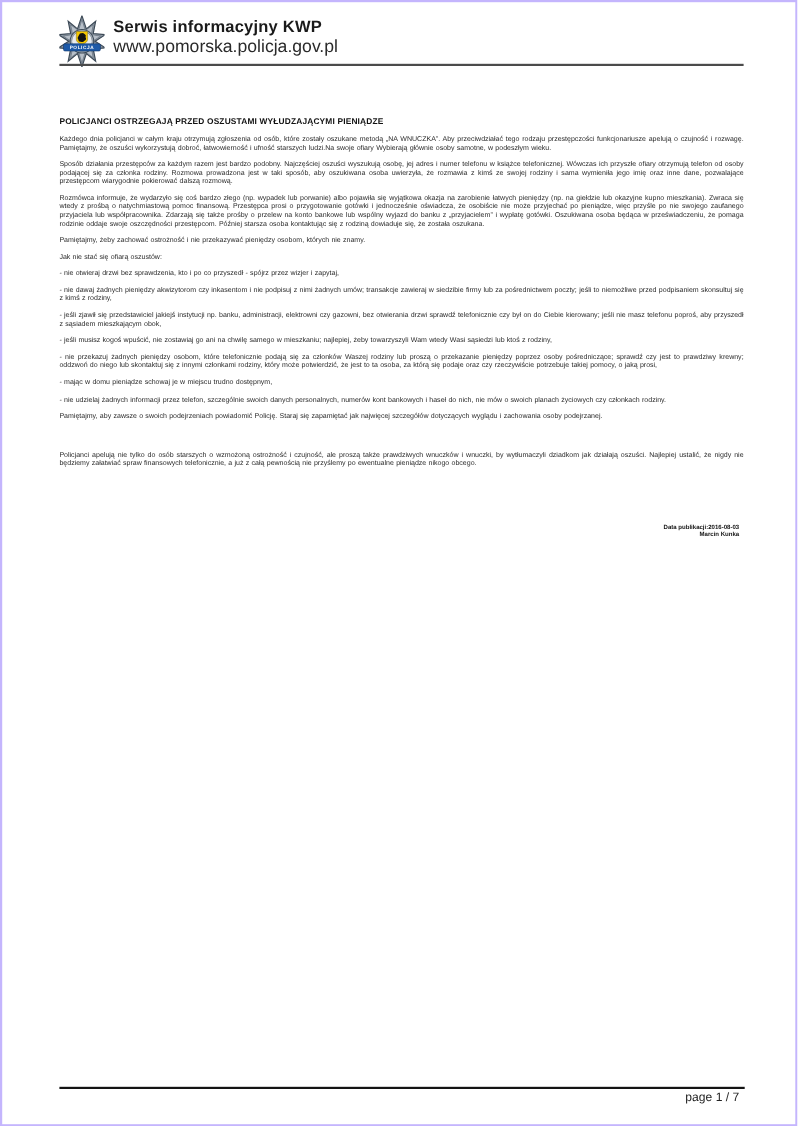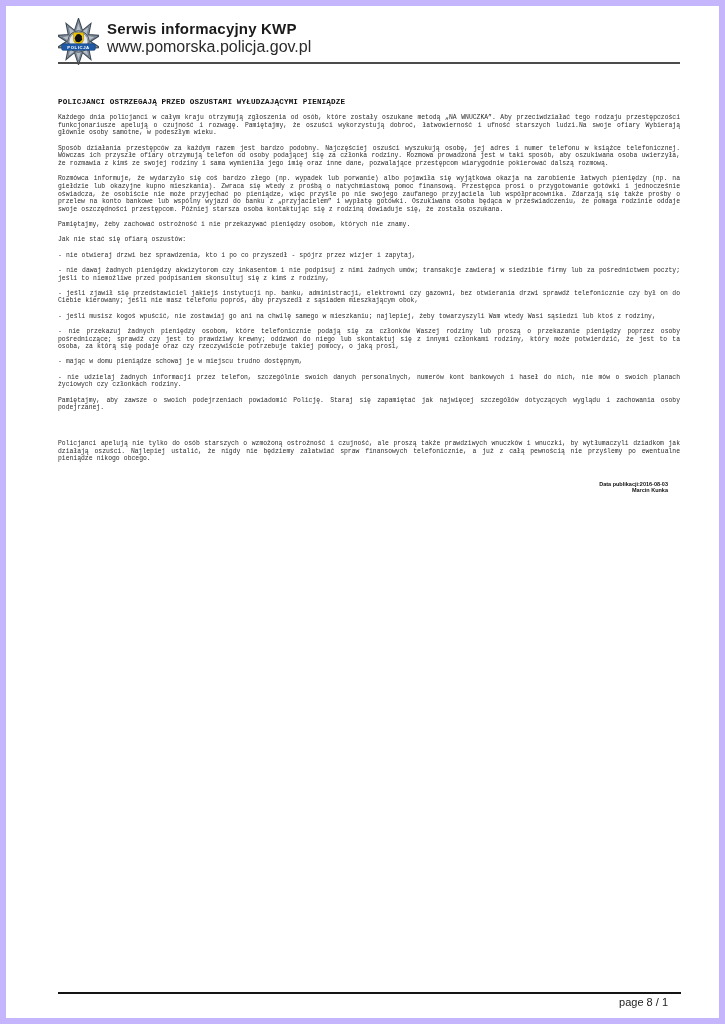--- a/index.html
+++ b/index.html
@@ -4,21 +4,21 @@
 <style>
   * { margin: 0; padding: 0; box-sizing: border-box; }
   html, body { background: #ffffff; }
   body { font-family: "Liberation Sans", "DejaVu Sans", sans-serif; }
 
   .page {
     position: relative;
     width: 725px;
     height: 1024px;
     background: #ffffff;
-    border: 6px solid #c4b5fd;
+    border: 2px solid #c4b5fd;
     overflow: hidden;
   }
 
   
   .letterhead { position: absolute; top: 12px; left: 52px; display: flex; align-items: flex-start; }
   .badge { width: 41px; height: 47px; flex: 0 0 auto; }
   .letterhead-text { margin-left: 8px; padding-top: 1px; }
   .site-title {
     font-size: 15px; font-weight: bold; color: #1a1a1a; letter-spacing: 0.2px;
     line-height: 19px;
@@ -26,23 +26,22 @@
   .site-url {
     font-size: 16px; font-weight: normal; color: #2a2a2a; line-height: 17px;
   }
   .header-rule {
     position: absolute; top: 56px; left: 52px; width: 622px; height: 0;
     border-top: 2px solid #4b4b4b;
   }
 
   
   .article {
-    position: absolute; top: 92px; left: 52px; width: 622px;
+    position: absolute; top: 104px; left: 52px; width: 622px;
     color: #262626;
-    font-family: Liberation Mono, monospace;
   }
   .article-title {
     font-size: 7.6px; font-weight: bold; color: #111;
     letter-spacing: 0.15px; margin-bottom: 8px;
   }
   .article p {
     font-size: 6.4px; line-height: 7.7px; text-align: justify;
     margin-bottom: 7.5px; color: #2b2b2b; word-spacing: 0.3px;
   }
   .article p.closing { margin-top: 28px; }
@@ -109,15 +108,15 @@
     <p>Pamiętajmy, aby zawsze o swoich podejrzeniach powiadomić Policję. Staraj się zapamiętać jak najwięcej szczegółów dotyczących wyglądu i zachowania osoby podejrzanej.</p>
     <p class="closing">Policjanci  apelują nie tylko do osób starszych o wzmożoną ostrożność i czujność, ale proszą także prawdziwych wnuczków i wnuczki, by wytłumaczyli dziadkom jak działają oszuści. Najlepiej ustalić, że nigdy nie będziemy załatwiać spraw finansowych telefonicznie, a już z całą pewnością nie przyślemy po ewentualne pieniądze nikogo obcego.</p>
   </div>
 
   <div class="pub-meta">
     <div>Data publikacji:2016-08-03</div>
     <div>Marcin Kunka</div>
   </div>
 
   <div class="footer-rule"></div>
-  <div class="page-number">page 8 / 1</div>
+  <div class="page-number">page 1 / 7</div>
 
 </div>
 
 </body></html>

